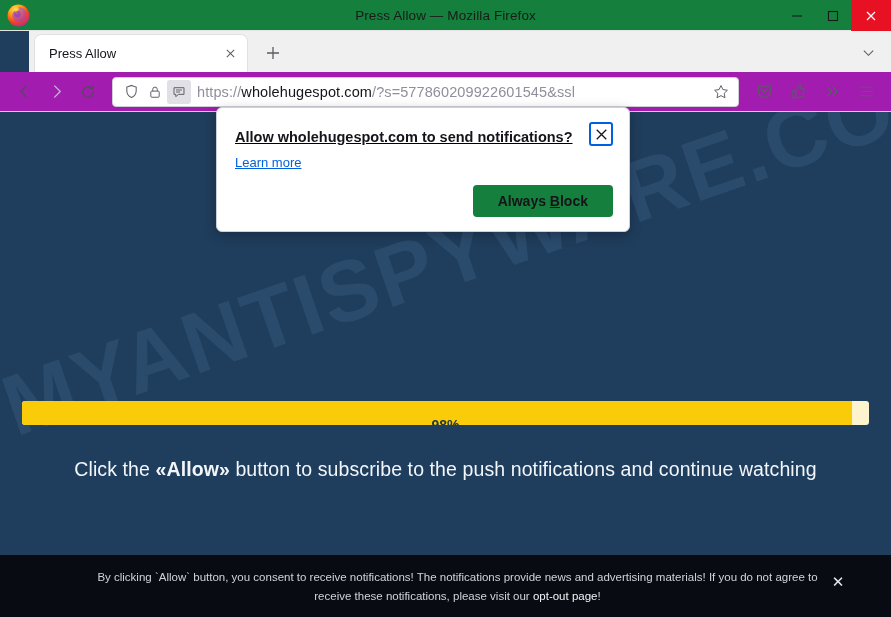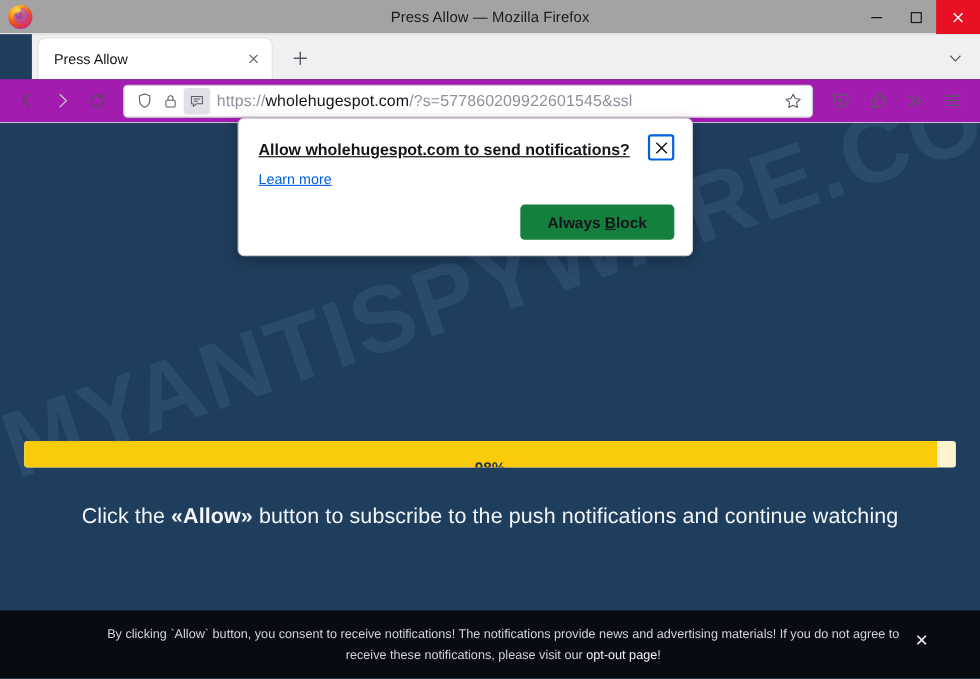--- a/index.html
+++ b/index.html
@@ -17,21 +17,21 @@
     width: 891px;
     height: 617px;
     overflow: hidden;
     background: #1f3d5c;
   }
 
   
   .titlebar {
     position: relative;
     height: 31px;
-    background: #a3a3a3;
+    background: #15803d;
     border-bottom: 1px solid #e4e4e6;
     display: flex;
     align-items: center;
   }
   .ff-logo {
     position: absolute;
     left: 6px; top: 3px;
     width: 25px; height: 25px;
   }
   .win-title {

